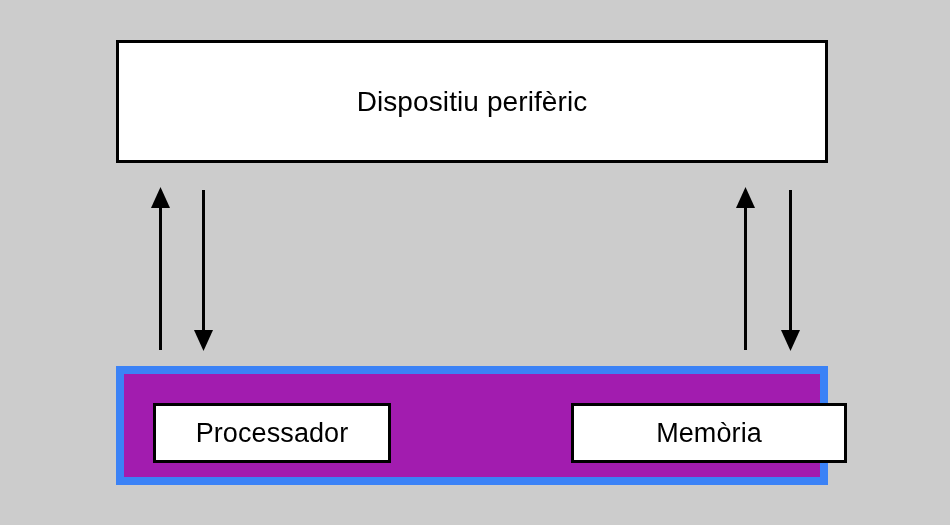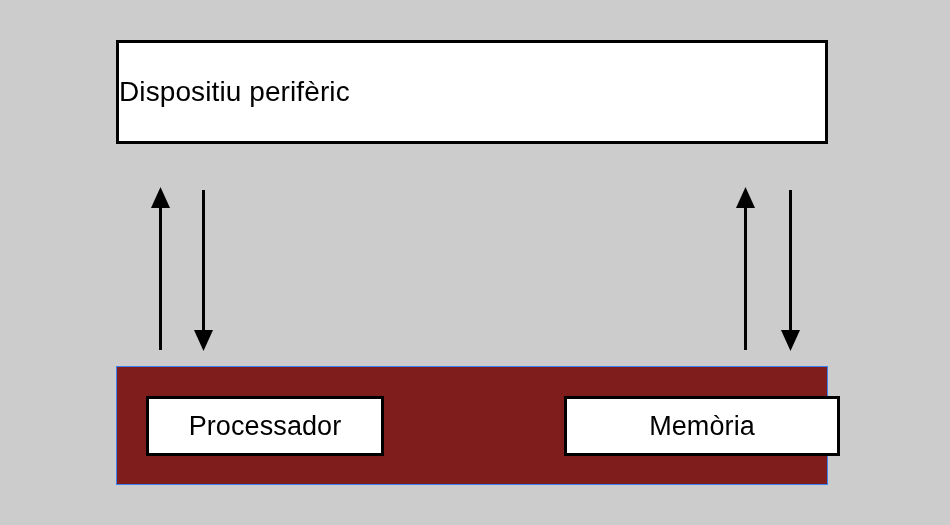--- a/index.html
+++ b/index.html
@@ -19,26 +19,27 @@
     height: 525px;
     background: #cccccc;
   }
 
   
   .box-peripheral {
     position: absolute;
     left: 116px;
     top: 40px;
     width: 712px;
-    height: 104px;
+    height: 123px;
     background: #ffffff;
     border: 3px solid #000000;
     box-sizing: border-box;
     display: flex;
     align-items: center;
+    justify-content: center;
     z-index: 2;
   }
 
   
   .box-io-control {
     position: absolute;
     left: 115px;
     top: 224px;
     width: 711px;
     height: 96px;
@@ -51,22 +52,22 @@
     z-index: 1;
   }
 
   
   .box-system {
     position: absolute;
     left: 116px;
     top: 366px;
     width: 712px;
     height: 119px;
-    background: #7f1d1d;
-    border: 1px solid #3b82f6;
+    background: #a21caf;
+    border: 8px solid #3b82f6;
     box-sizing: border-box;
     z-index: 2;
   }
 
   .box-processor {
     position: absolute;
     left: 29px;
     top: 29px;
     width: 238px;
     height: 60px;

